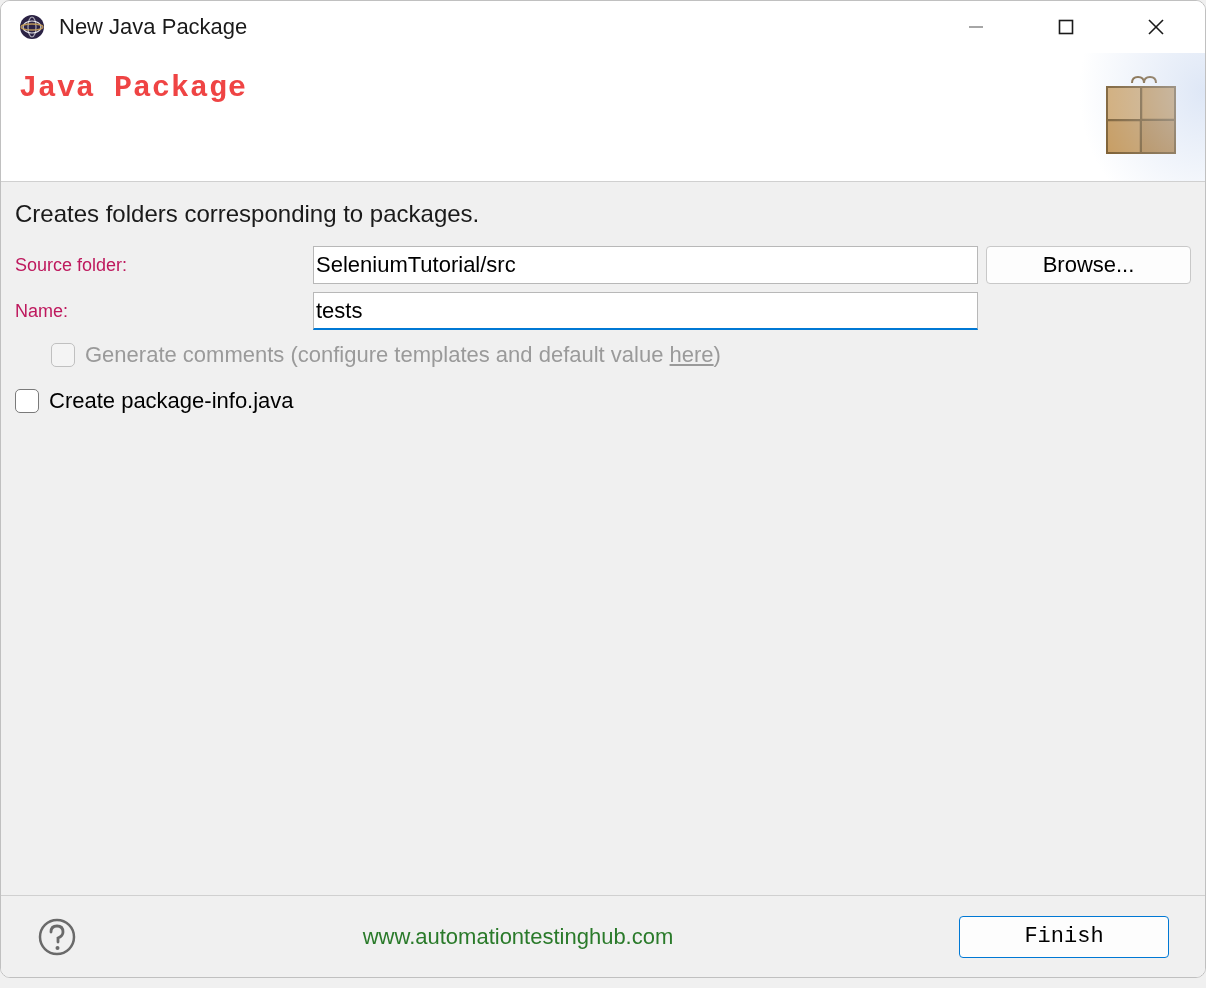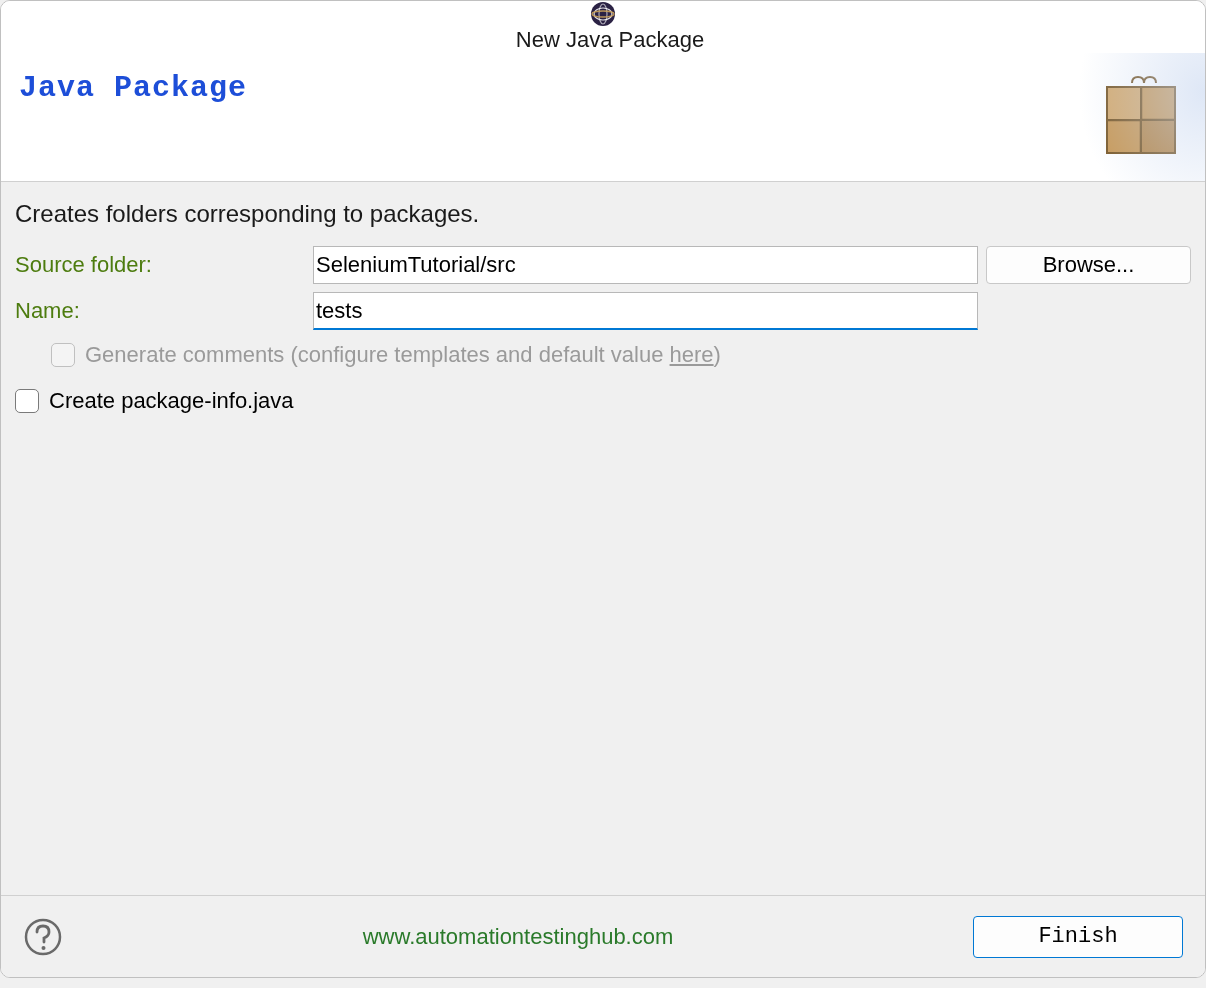--- a/index.html
+++ b/index.html
@@ -20,21 +20,20 @@
       flex-direction: column;
       overflow: hidden;
     }
     
     .titlebar {
       height: 52px;
       display: flex;
       align-items: center;
       padding: 0 4px 0 18px;
       background: #ffffff;
-      flex-direction: column;
     }
     .titlebar .app-icon {
       width: 26px;
       height: 26px;
       margin-right: 14px;
       flex-shrink: 0;
     }
     .titlebar .title {
       font-size: 22px;
       color: #1a1a1a;
@@ -63,21 +62,21 @@
       align-items: flex-start;
       position: relative;
       border-bottom: 1px solid #d0d0d0;
     }
     .header-text { flex: 1; }
     .header-title {
       font-family: "Courier New", monospace;
       font-size: 30px;
       font-weight: bold;
       letter-spacing: 1px;
-      color: #1d4ed8;
+      color: #ef4444;
       margin-bottom: 14px;
     }
     .header-subtitle {
       font-size: 22px;
       color: #1a1a1a;
       padding-left: 12px;
     }
     .header-icon {
       width: 84px;
       height: 84px;
@@ -109,22 +108,22 @@
       color: #1a1a1a;
       margin-bottom: 10px;
     }
     .form-row {
       display: flex;
       align-items: center;
       gap: 8px;
     }
     .form-label {
       width: 290px;
-      font-size: 22px;
-      color: #4d7c0f;
+      font-size: 18px;
+      color: #be185d;
       flex-shrink: 0;
     }
     .form-input {
       flex: 1;
       height: 38px;
       font-size: 22px;
       padding: 2px 2px;
       border: 1px solid #b8b8b8;
       background: #ffffff;
       outline: none;
@@ -174,21 +173,21 @@
       text-decoration: underline;
     }
 
     
     .footer {
       height: 82px;
       border-top: 1px solid #d0d0d0;
       background: #f0f0f0;
       display: flex;
       align-items: center;
-      padding: 0 22px;
+      padding: 0 36px;
       gap: 7px;
     }
     .help-icon {
       width: 40px;
       height: 40px;
       flex-shrink: 0;
       cursor: pointer;
     }
     .footer-spacer { flex: 1; display:flex; justify-content:center; }
     .watermark {

